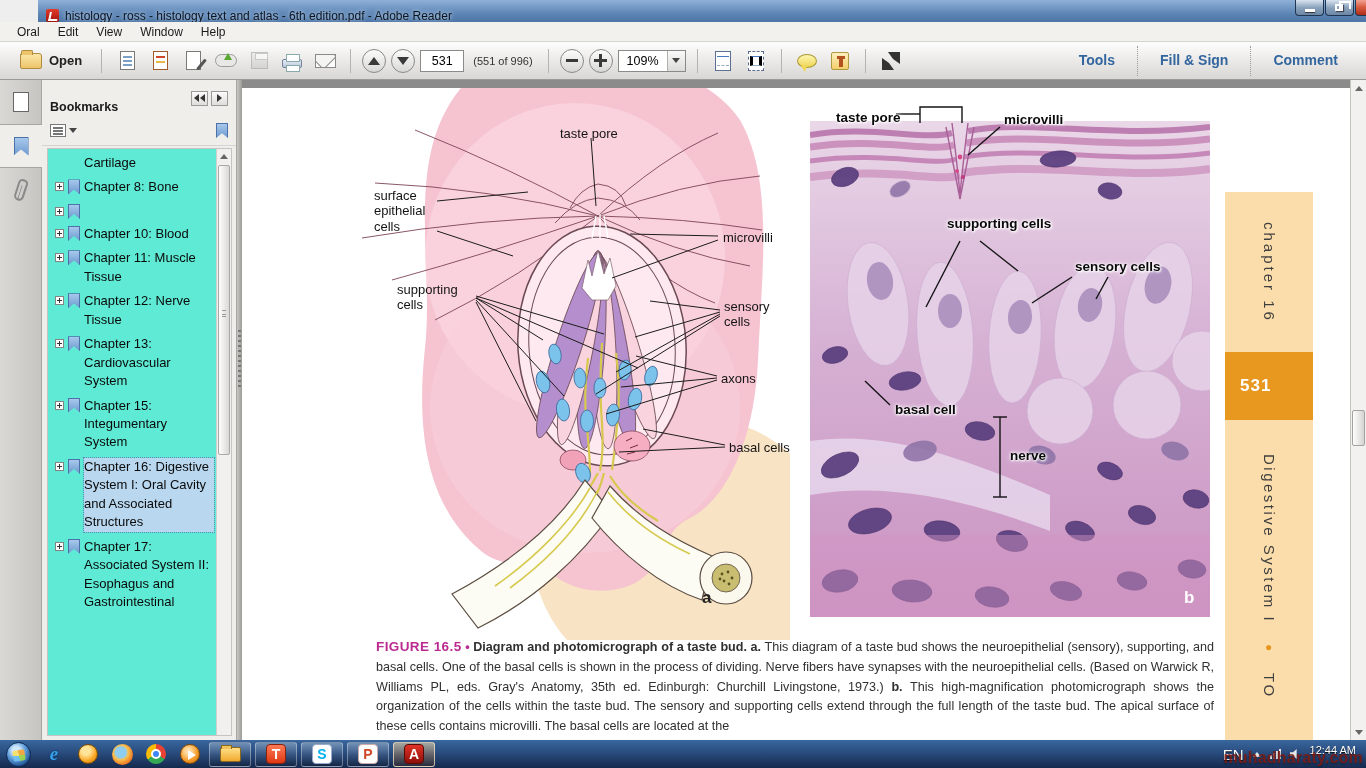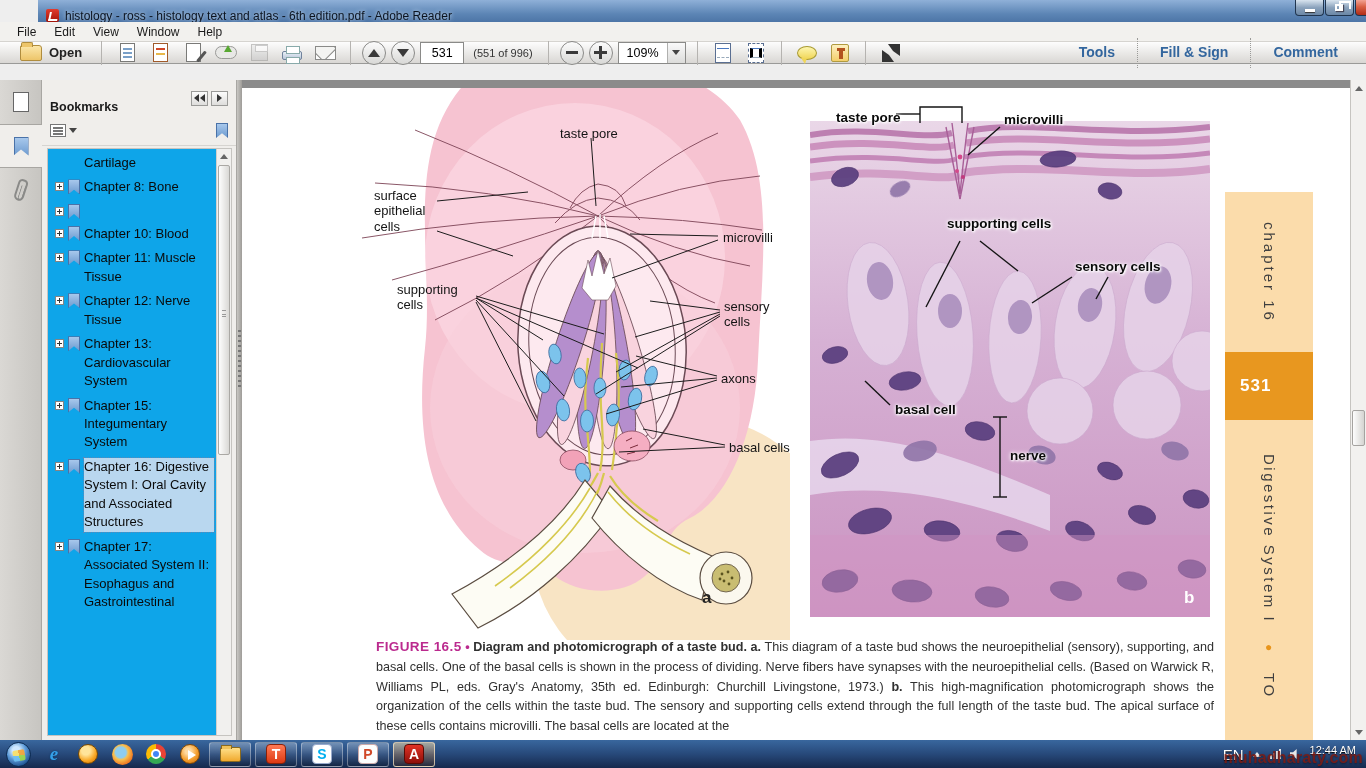--- a/index.html
+++ b/index.html
@@ -25,21 +25,21 @@
   .glyph-x { position:absolute; left:17px; top:2px; width:11px; height:11px; }
   .glyph-x::before,.glyph-x::after { content:""; position:absolute; left:5px; top:0; width:3px; height:11px; background:#fff; box-shadow:0 0 1px #600; }
   .glyph-x::before { transform:rotate(45deg);} .glyph-x::after { transform:rotate(-45deg);}
 
   
   .menubar { position:absolute; left:0; top:22px; width:1366px; height:20px; background:#f2f1ee;
     display:flex; align-items:center; padding-left:8px; border-bottom:1px solid #d6d4d0; }
   .menu-item { font-size:12px; color:#1a1a1a; padding:2px 9px; }
 
   
-  .toolbar { position:absolute; left:0; top:42px; width:1366px; height:22px;
+  .toolbar { position:absolute; left:0; top:42px; width:1366px; height:38px;
     background:linear-gradient(#fdfdfd,#e9e8e6 55%, #d9d7d4); border-bottom:1px solid #9a9a98;
     display:flex; align-items:center; padding:0 12px; gap:5px; }
   .tsep { width:1px; height:24px; background:#b5b3b0; margin:0 6px; flex:0 0 auto; }
   .tsep.dotted { background:none; border-left:1px dotted #9a9a98; height:30px; }
   .tbtn { width:28px; height:28px; display:flex; align-items:center; justify-content:center; border-radius:3px; flex:0 0 auto; }
   .open-btn { display:flex; align-items:center; gap:7px; padding:3px 8px; border-radius:3px; }
   .folder-ic { width:22px; height:16px; background:linear-gradient(#fbe6a9,#edc56a); border:1px solid #b08d3e; border-radius:2px 3px 2px 2px; position:relative; }
   .folder-ic::before { content:""; position:absolute; left:0; top:-4px; width:10px; height:4px; background:#edc56a; border:1px solid #b08d3e; border-bottom:none; border-radius:2px 2px 0 0; }
   .open-label { font-size:13px; font-weight:bold; color:#222; }
   .navcirc { width:24px; height:24px; border-radius:50%; border:1px solid #8a8a88;
@@ -102,21 +102,21 @@
   .bm-title { font-size:12.5px; font-weight:bold; color:#1a1a1a; flex:1;margin-top:17px; }
   .sq-btn { width:17px; height:15px; border:1px solid #9a9a98; background:linear-gradient(#fcfcfc,#dedddb);
     display:flex; align-items:center; justify-content:center; gap:1px; margin-left:3px; }
   .tl { width:0; height:0; border-top:4px solid transparent; border-bottom:4px solid transparent; }
   .tl.left { border-right:5px solid #333; } .tl.right { border-left:5px solid #333; }
   .bm-tools { height:30px; display:flex; align-items:center; padding:0 8px; border-bottom:1px solid #d6d4d0; }
   .opt-ic { width:16px; height:13px; border:1px solid #777; background:#fff; position:relative; }
   .opt-ic::before { content:""; position:absolute; left:2px; top:2px; right:2px; height:1.5px; background:#777; box-shadow:0 3px 0 #777, 0 6px 0 #777; }
   .opt-caret { margin-left:3px; }
   .bm-tools .spring { flex:1; }
-  .bm-list { position:absolute; left:5px; top:68px; right:4px; bottom:4px; background:#0ea5e9;
+  .bm-list { position:absolute; left:5px; top:68px; right:4px; bottom:4px; background:#5eead4;
     border:1px solid #c6c4c0; overflow:hidden; padding:2px 17px 2px 3px; }
   .bm-item { display:flex; gap:4px; padding:3px 0 3px 4px; align-items:flex-start; }
   .plusbox { flex:0 0 auto; width:9px; height:9px; border:1px solid #848484; background:#fff; position:relative; margin-top:4px; }
   .plusbox::before { content:""; position:absolute; left:1px; top:3px; width:5px; height:1px; background:#333; }
   .plusbox::after { content:""; position:absolute; left:3px; top:1px; width:1px; height:5px; background:#333; }
   .bm-item .ribbon { flex:0 0 auto; margin-top:1px; }
   .bm-label { font-size:13px; line-height:1.42; color:#0a0a0a; }
   .bm-label.sel { background:#b9d7ef; outline:1px dotted #5a88b8; }
   .bm-item.partial { padding-left:33px; }
   .bm-scroll { position:absolute; right:0; top:0; bottom:0; width:15px; background:#f1f0ee; border-left:1px solid #d2d0cc; }
@@ -214,21 +214,21 @@
       <div class="winbtn">
           <span class="glyph-restore"></span>
         </div>
       <div class="winbtn close">
           <span class="glyph-x"></span>
         </div>
     </div>
   </div>
 
   <div class="menubar">
-    <span class="menu-item">File</span>
+    <span class="menu-item">Oral</span>
     <span class="menu-item">Edit</span>
     <span class="menu-item">View</span>
     <span class="menu-item">Window</span>
     <span class="menu-item">Help</span>
   </div>
 
   <div class="toolbar">
     <div class="open-btn">
       <span class="folder-ic"></span>
       <span class="open-label">Open</span>

